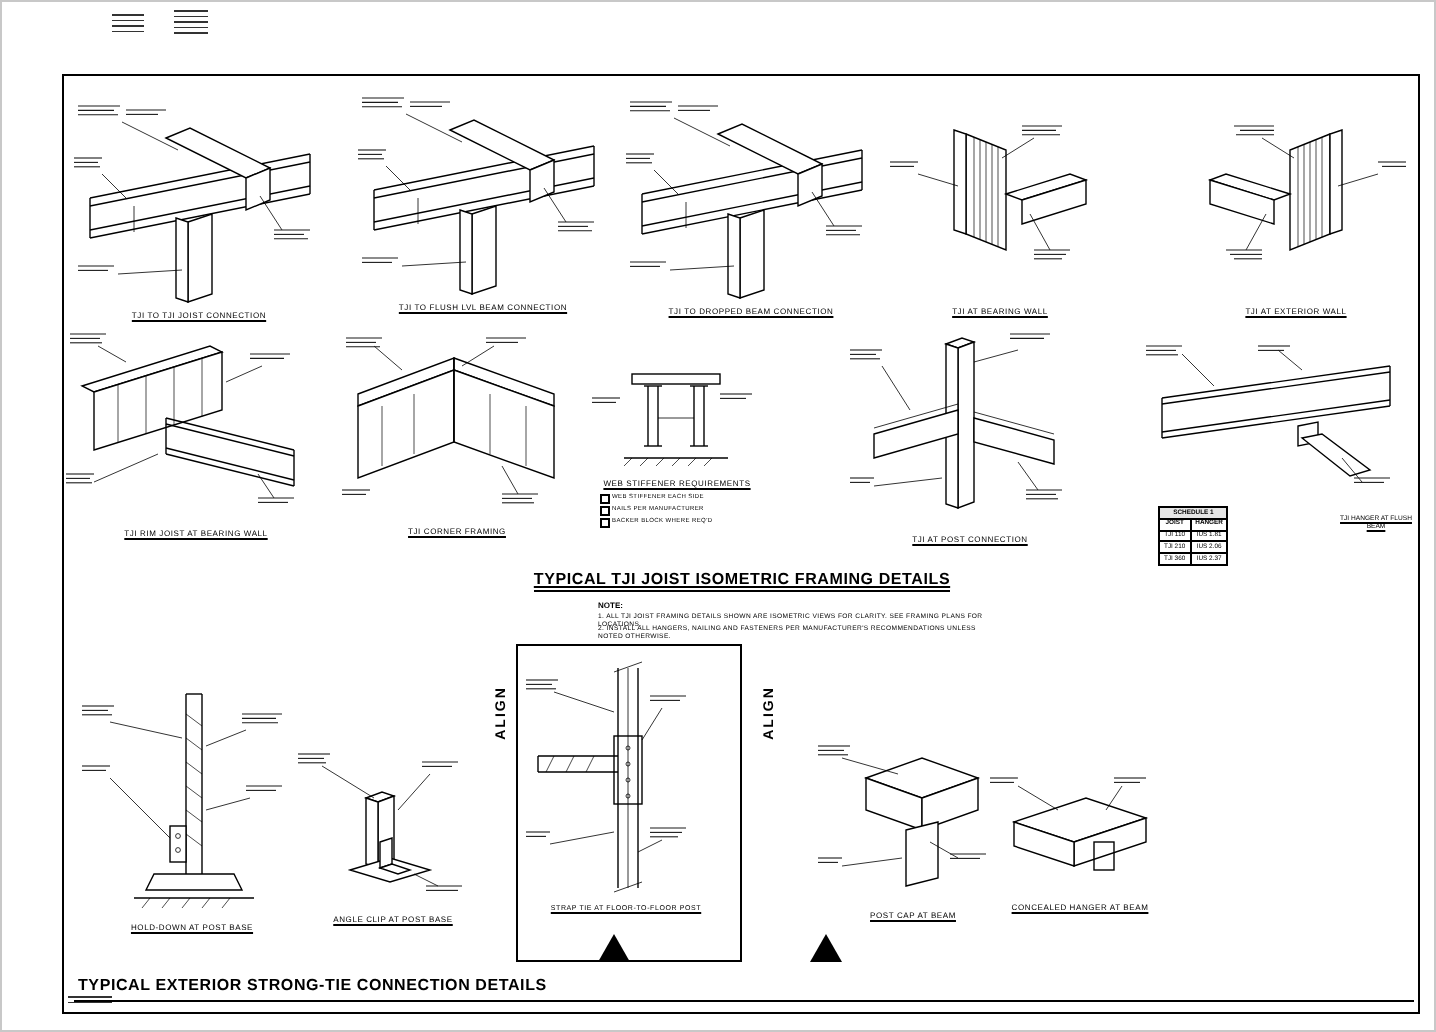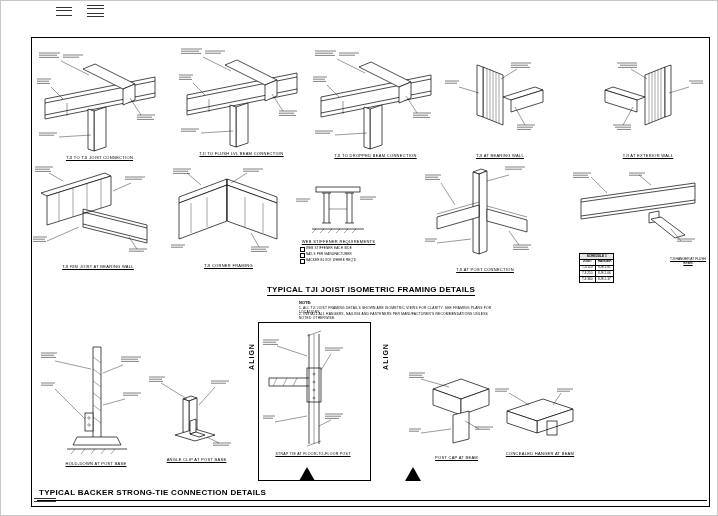--- a/index.html
+++ b/index.html
@@ -10,21 +10,21 @@
   .ln{stroke:#000;stroke-width:0.7;fill:none;}
   .geo{fill:#fff;stroke:#000;stroke-width:0.7;stroke-linejoin:miter;}
   .thin{stroke:#000;stroke-width:0.4;fill:none;}
   .hatch{stroke:#000;stroke-width:0.35;}
   .leader{stroke:#000;stroke-width:0.4;fill:none;}
   .ann line{stroke:#1a1a1a;stroke-width:0.55;}
   .cap{font-size:4px;line-height:5px;text-align:center;text-decoration:underline;margin-top:2px;white-space:nowrap;letter-spacing:0.3px;color:#000;}
   .cap.wrap{white-space:normal;}
   .scrib{position:absolute;background:repeating-linear-gradient(180deg,#333 0,#333 0.8px,transparent 0.8px,transparent 2.8px);}
   .title-main{position:absolute;left:250px;top:284px;width:240px;text-align:center;font-size:8px;font-weight:bold;color:#000;}
-  .title-main span{display:inline-block;border-bottom:1px solid #000;padding-bottom:1px;letter-spacing:0.3px;}
+  .title-main span{display:inline-block;border-bottom:1px solid #000;padding-bottom:1px;letter-spacing:0.3px;text-decoration:underline;}
   .note-label{position:absolute;left:298px;top:299px;font-size:4px;font-weight:bold;color:#000;}
   .note-line{position:absolute;left:298px;width:200px;font-size:3.3px;line-height:4.2px;color:#000;letter-spacing:0.2px;}
   .title-bottom{position:absolute;left:38px;top:487px;font-size:8px;font-weight:bold;letter-spacing:0.3px;color:#000;}
   .bottom-rule{position:absolute;left:36px;top:499px;width:670px;height:1px;background:#000;}
   .align{position:absolute;width:44px;text-align:center;font-size:7px;font-weight:bold;letter-spacing:1px;transform:rotate(-90deg);transform-origin:center;color:#000;}
   .det-box{position:absolute;left:257px;top:321px;width:113px;height:159px;border:1px solid #000;box-sizing:border-box;}
   .uparrow{position:absolute;width:0;height:0;border-left:8px solid transparent;border-right:8px solid transparent;border-bottom:14px solid #000;}
   table.sched{position:absolute;left:578px;top:252px;border-collapse:collapse;font-size:3.2px;line-height:3.8px;color:#000;}
   table.sched th,table.sched td{border:0.5px solid #000;padding:0.5px 2px;text-align:center;}
   table.sched .ttl{font-weight:bold;background:#e6e6e6;}
@@ -629,16 +629,16 @@
           <line y1="2.2" y2="2.2" x2="12"></line>
         </g>
       <g class="ann" transform="translate(62,0)">
           <line x2="16"></line>
           <line y1="2.2" y2="2.2" x2="13"></line>
         </g>
     </svg>
     <div class="cap">CONCEALED HANGER AT BEAM</div>
   </div>
 
-  <div class="title-bottom">TYPICAL BACKER STRONG-TIE CONNECTION DETAILS</div>
+  <div class="title-bottom">TYPICAL EXTERIOR STRONG-TIE CONNECTION DETAILS</div>
   <div class="bottom-rule"></div>
 
 </div>
 
 </body></html>

